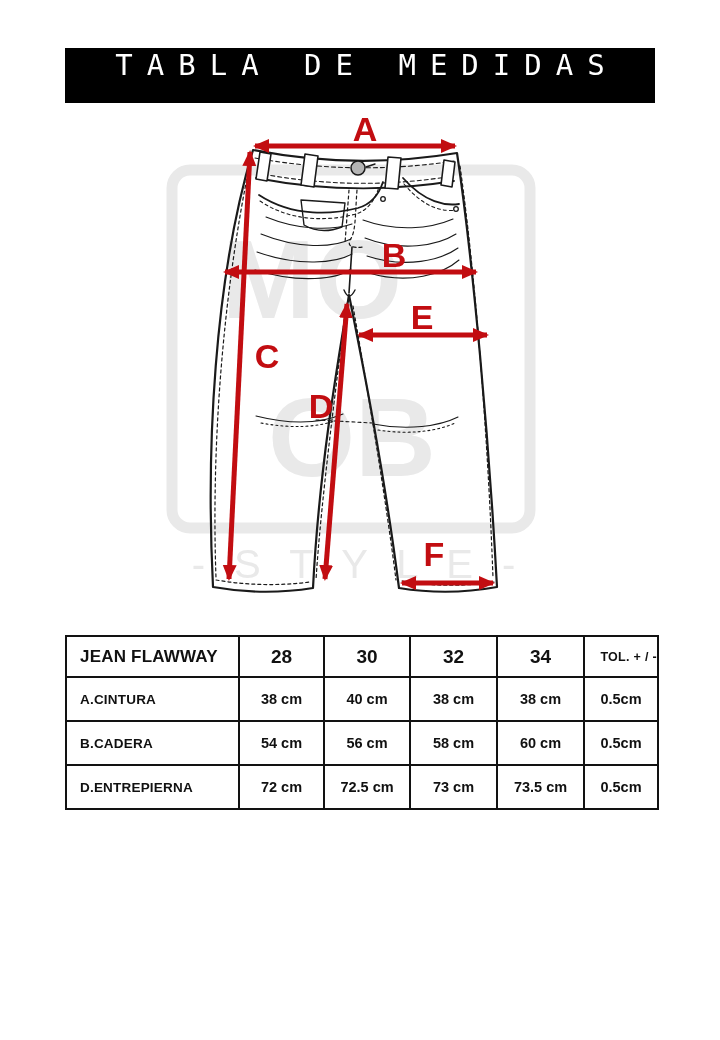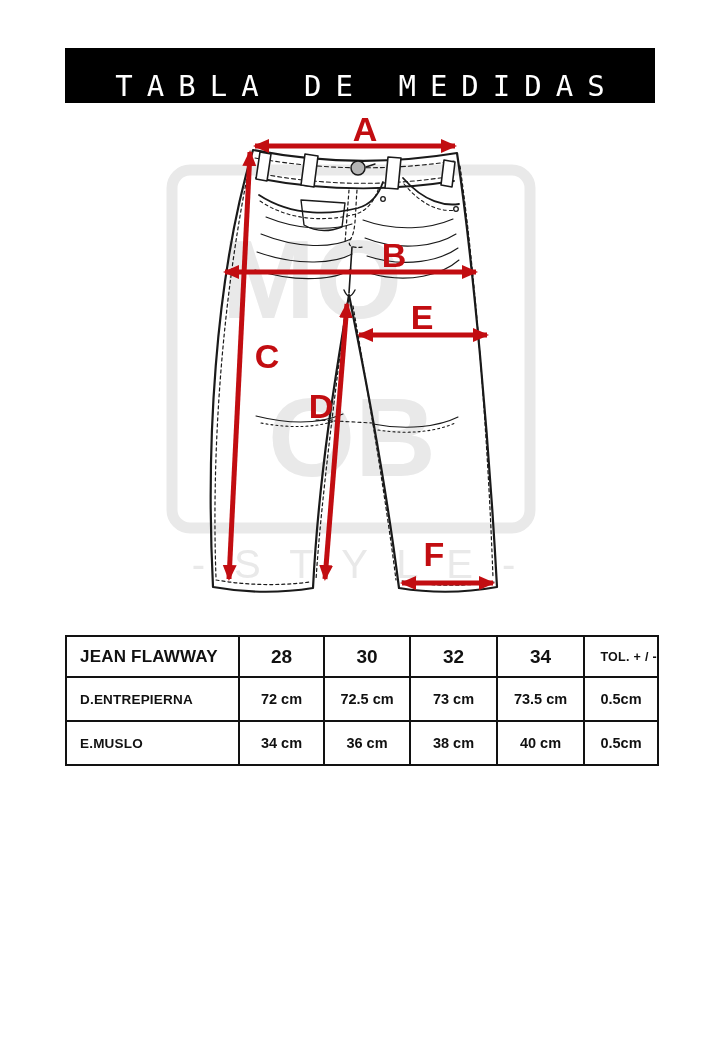--- a/index.html
+++ b/index.html
@@ -2,21 +2,21 @@
 <html><head>
 <meta charset="utf-8">
 <style>
   html,body{margin:0;padding:0;background:#ffffff;}
   body{width:720px;height:1040px;font-family:"Liberation Sans",sans-serif;}
   .page{position:relative;width:720px;height:1040px;background:#fff;overflow:hidden;}
 
   
   .title-bar{
     position:absolute;left:65px;top:48px;width:590px;height:55px;
-    background:#000;color:#fff;display:flex;align-items:flex-end;justify-content:center;
+    background:#000;color:#fff;display:flex;align-items:flex-start;justify-content:center;
   }
   .title-bar span{
     font-family:"DejaVu Sans Mono",monospace;font-size:29px;font-weight:500;
     letter-spacing:14px;margin-right:-14px;white-space:nowrap;
   }
 
   
   .figure{position:absolute;left:0;top:110px;width:720px;height:515px;}
 
   
@@ -156,31 +156,39 @@
     <tbody>
       <tr class="hdr">
         <td class="product">JEAN FLAWWAY</td>
         <td class="size-h">28</td>
         <td class="size-h">30</td>
         <td class="size-h">32</td>
         <td class="size-h">34</td>
         <td class="tol-h">TOL. + / -</td>
       </tr>
       <tr class="row">
+        <td class="rlabel">A.CINTURA</td>
+        <td class="val">38 cm</td>
+        <td class="val">40 cm</td>
+        <td class="val">38 cm</td>
+        <td class="val">38 cm</td>
+        <td class="val">0.5cm</td>
+      </tr>
+      <tr class="row">
+        <td class="rlabel">B.CADERA</td>
+        <td class="val">54 cm</td>
+        <td class="val">56 cm</td>
+        <td class="val">58 cm</td>
+        <td class="val">60 cm</td>
+        <td class="val">0.5cm</td>
+      </tr>
+      <tr class="row">
         <td class="rlabel">D.ENTREPIERNA</td>
         <td class="val">72 cm</td>
         <td class="val">72.5 cm</td>
         <td class="val">73 cm</td>
         <td class="val">73.5 cm</td>
-        <td class="val">0.5cm</td>
-      </tr>
-      <tr class="row">
-        <td class="rlabel">E.MUSLO</td>
-        <td class="val">34 cm</td>
-        <td class="val">36 cm</td>
-        <td class="val">38 cm</td>
-        <td class="val">40 cm</td>
         <td class="val">0.5cm</td>
       </tr>
     </tbody>
   </table>
 
 </div>
 
 </body></html>

